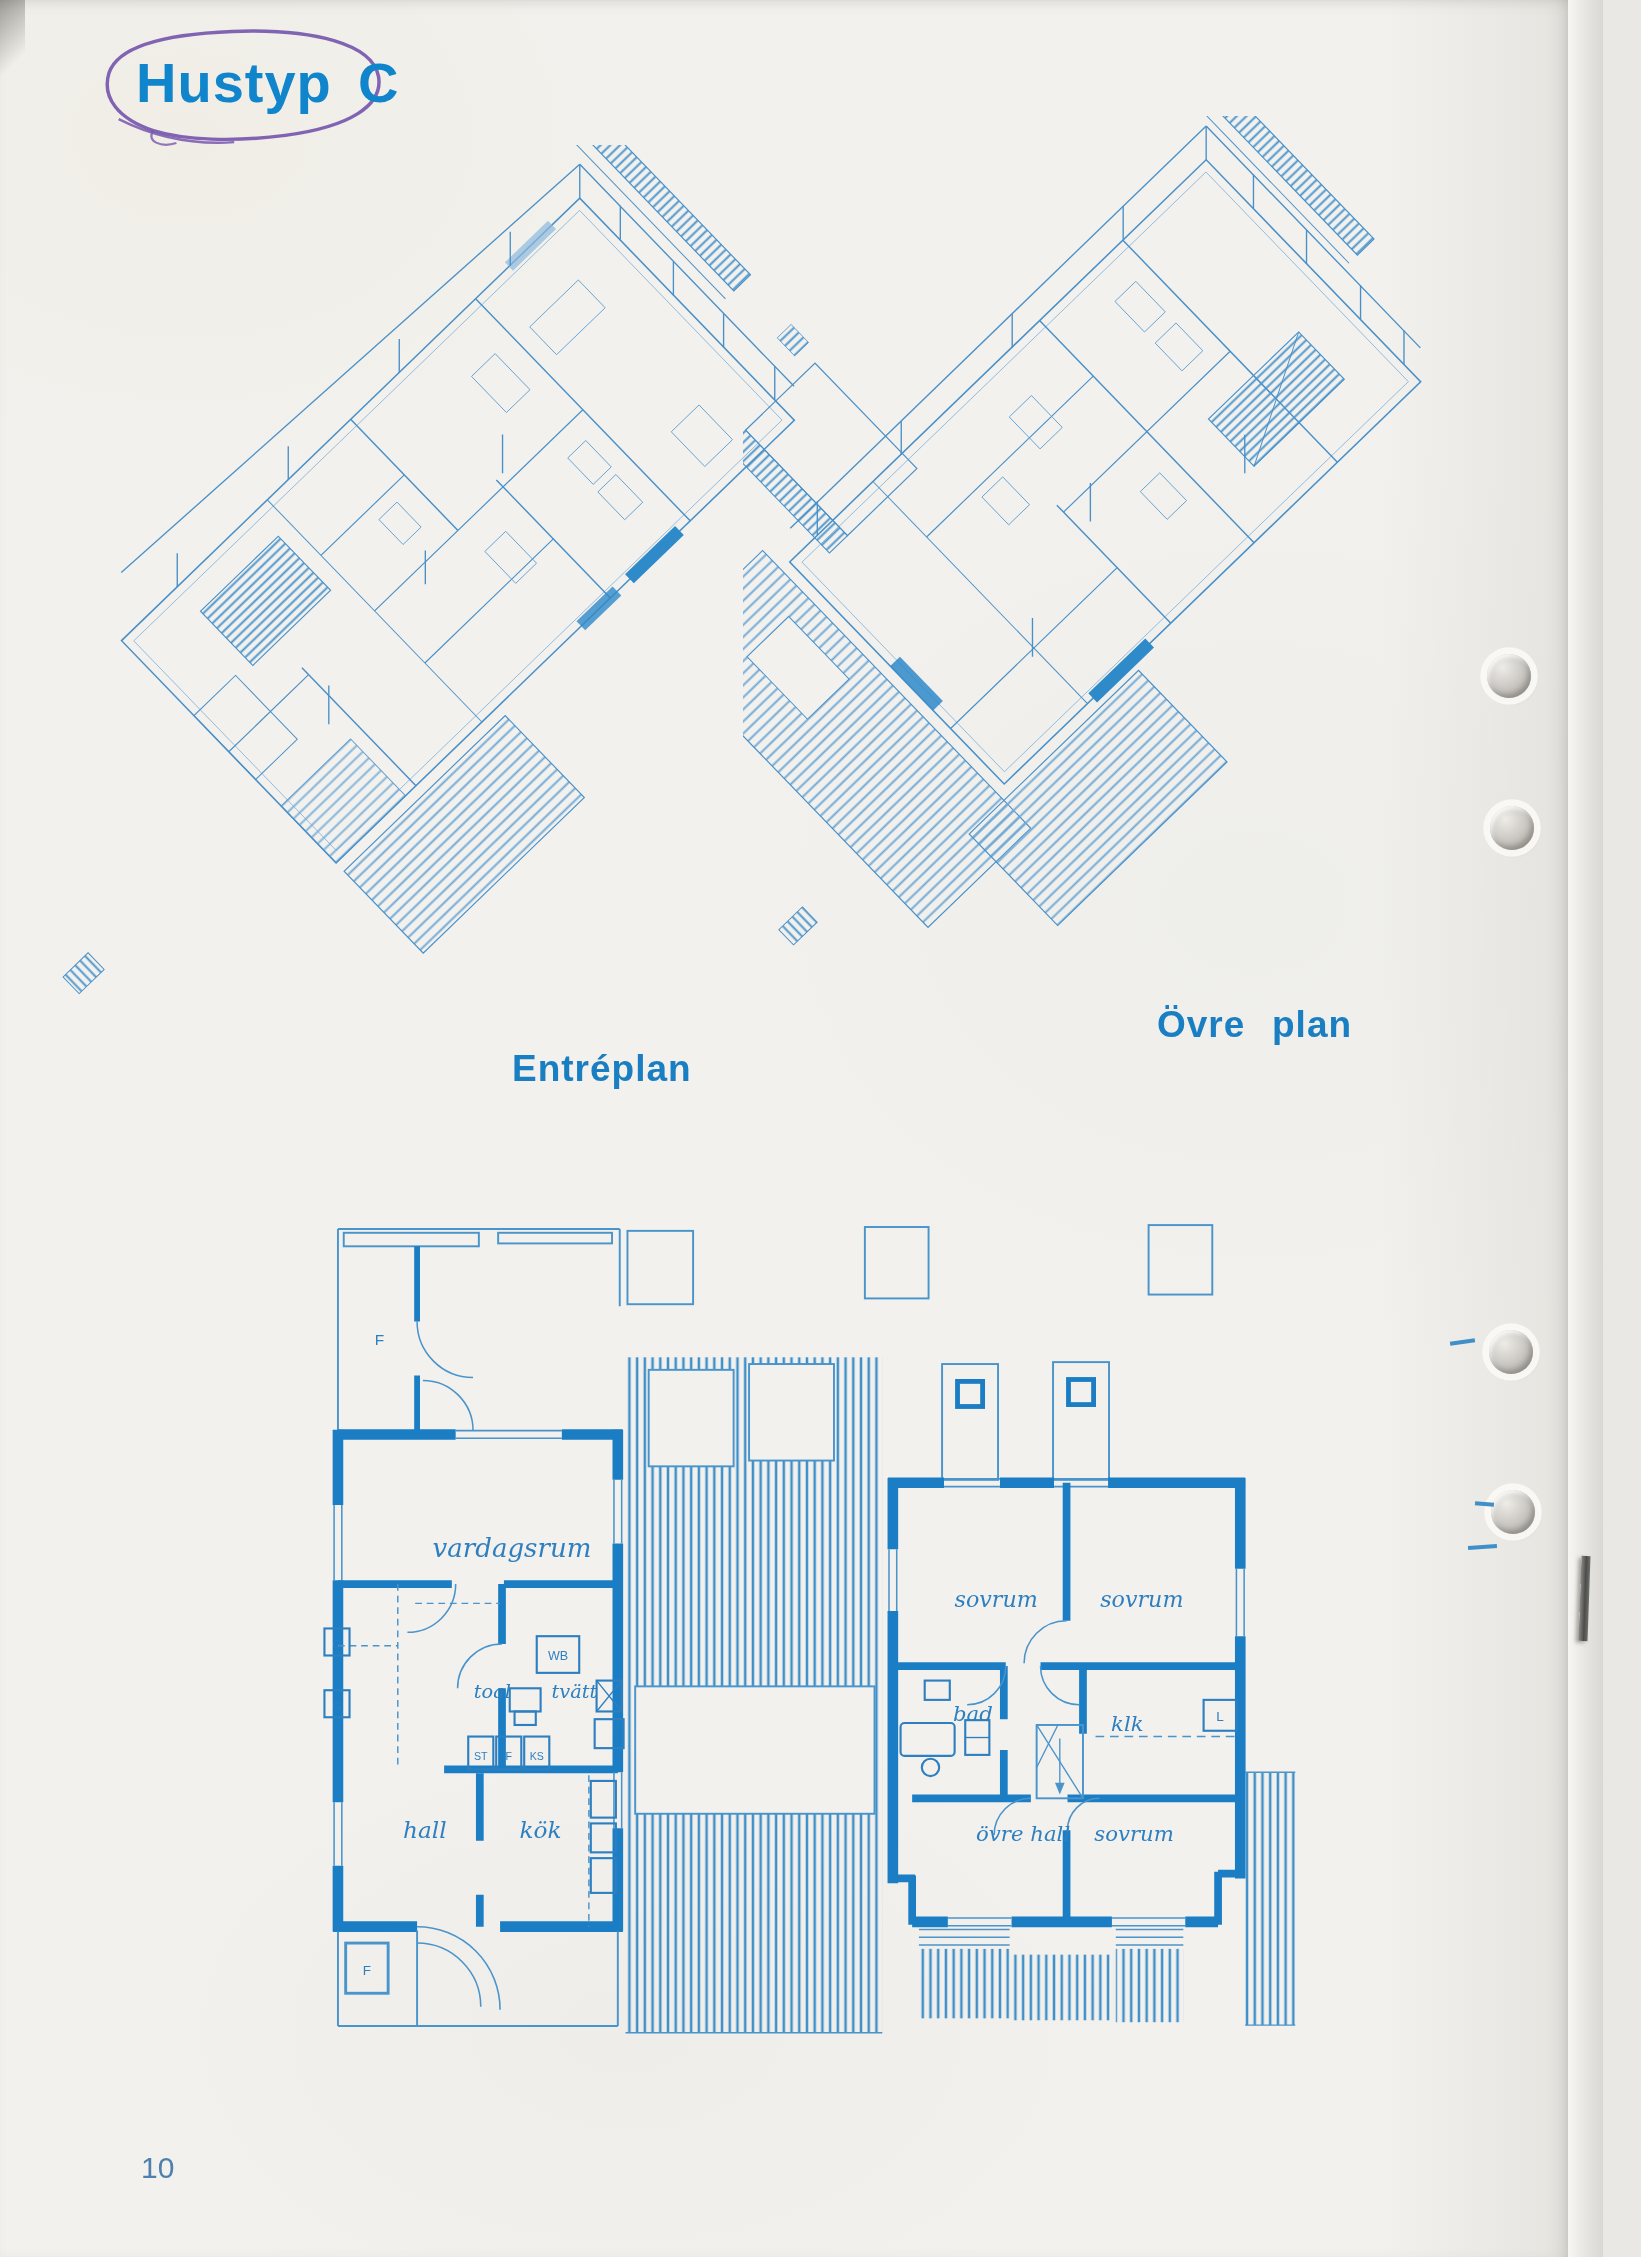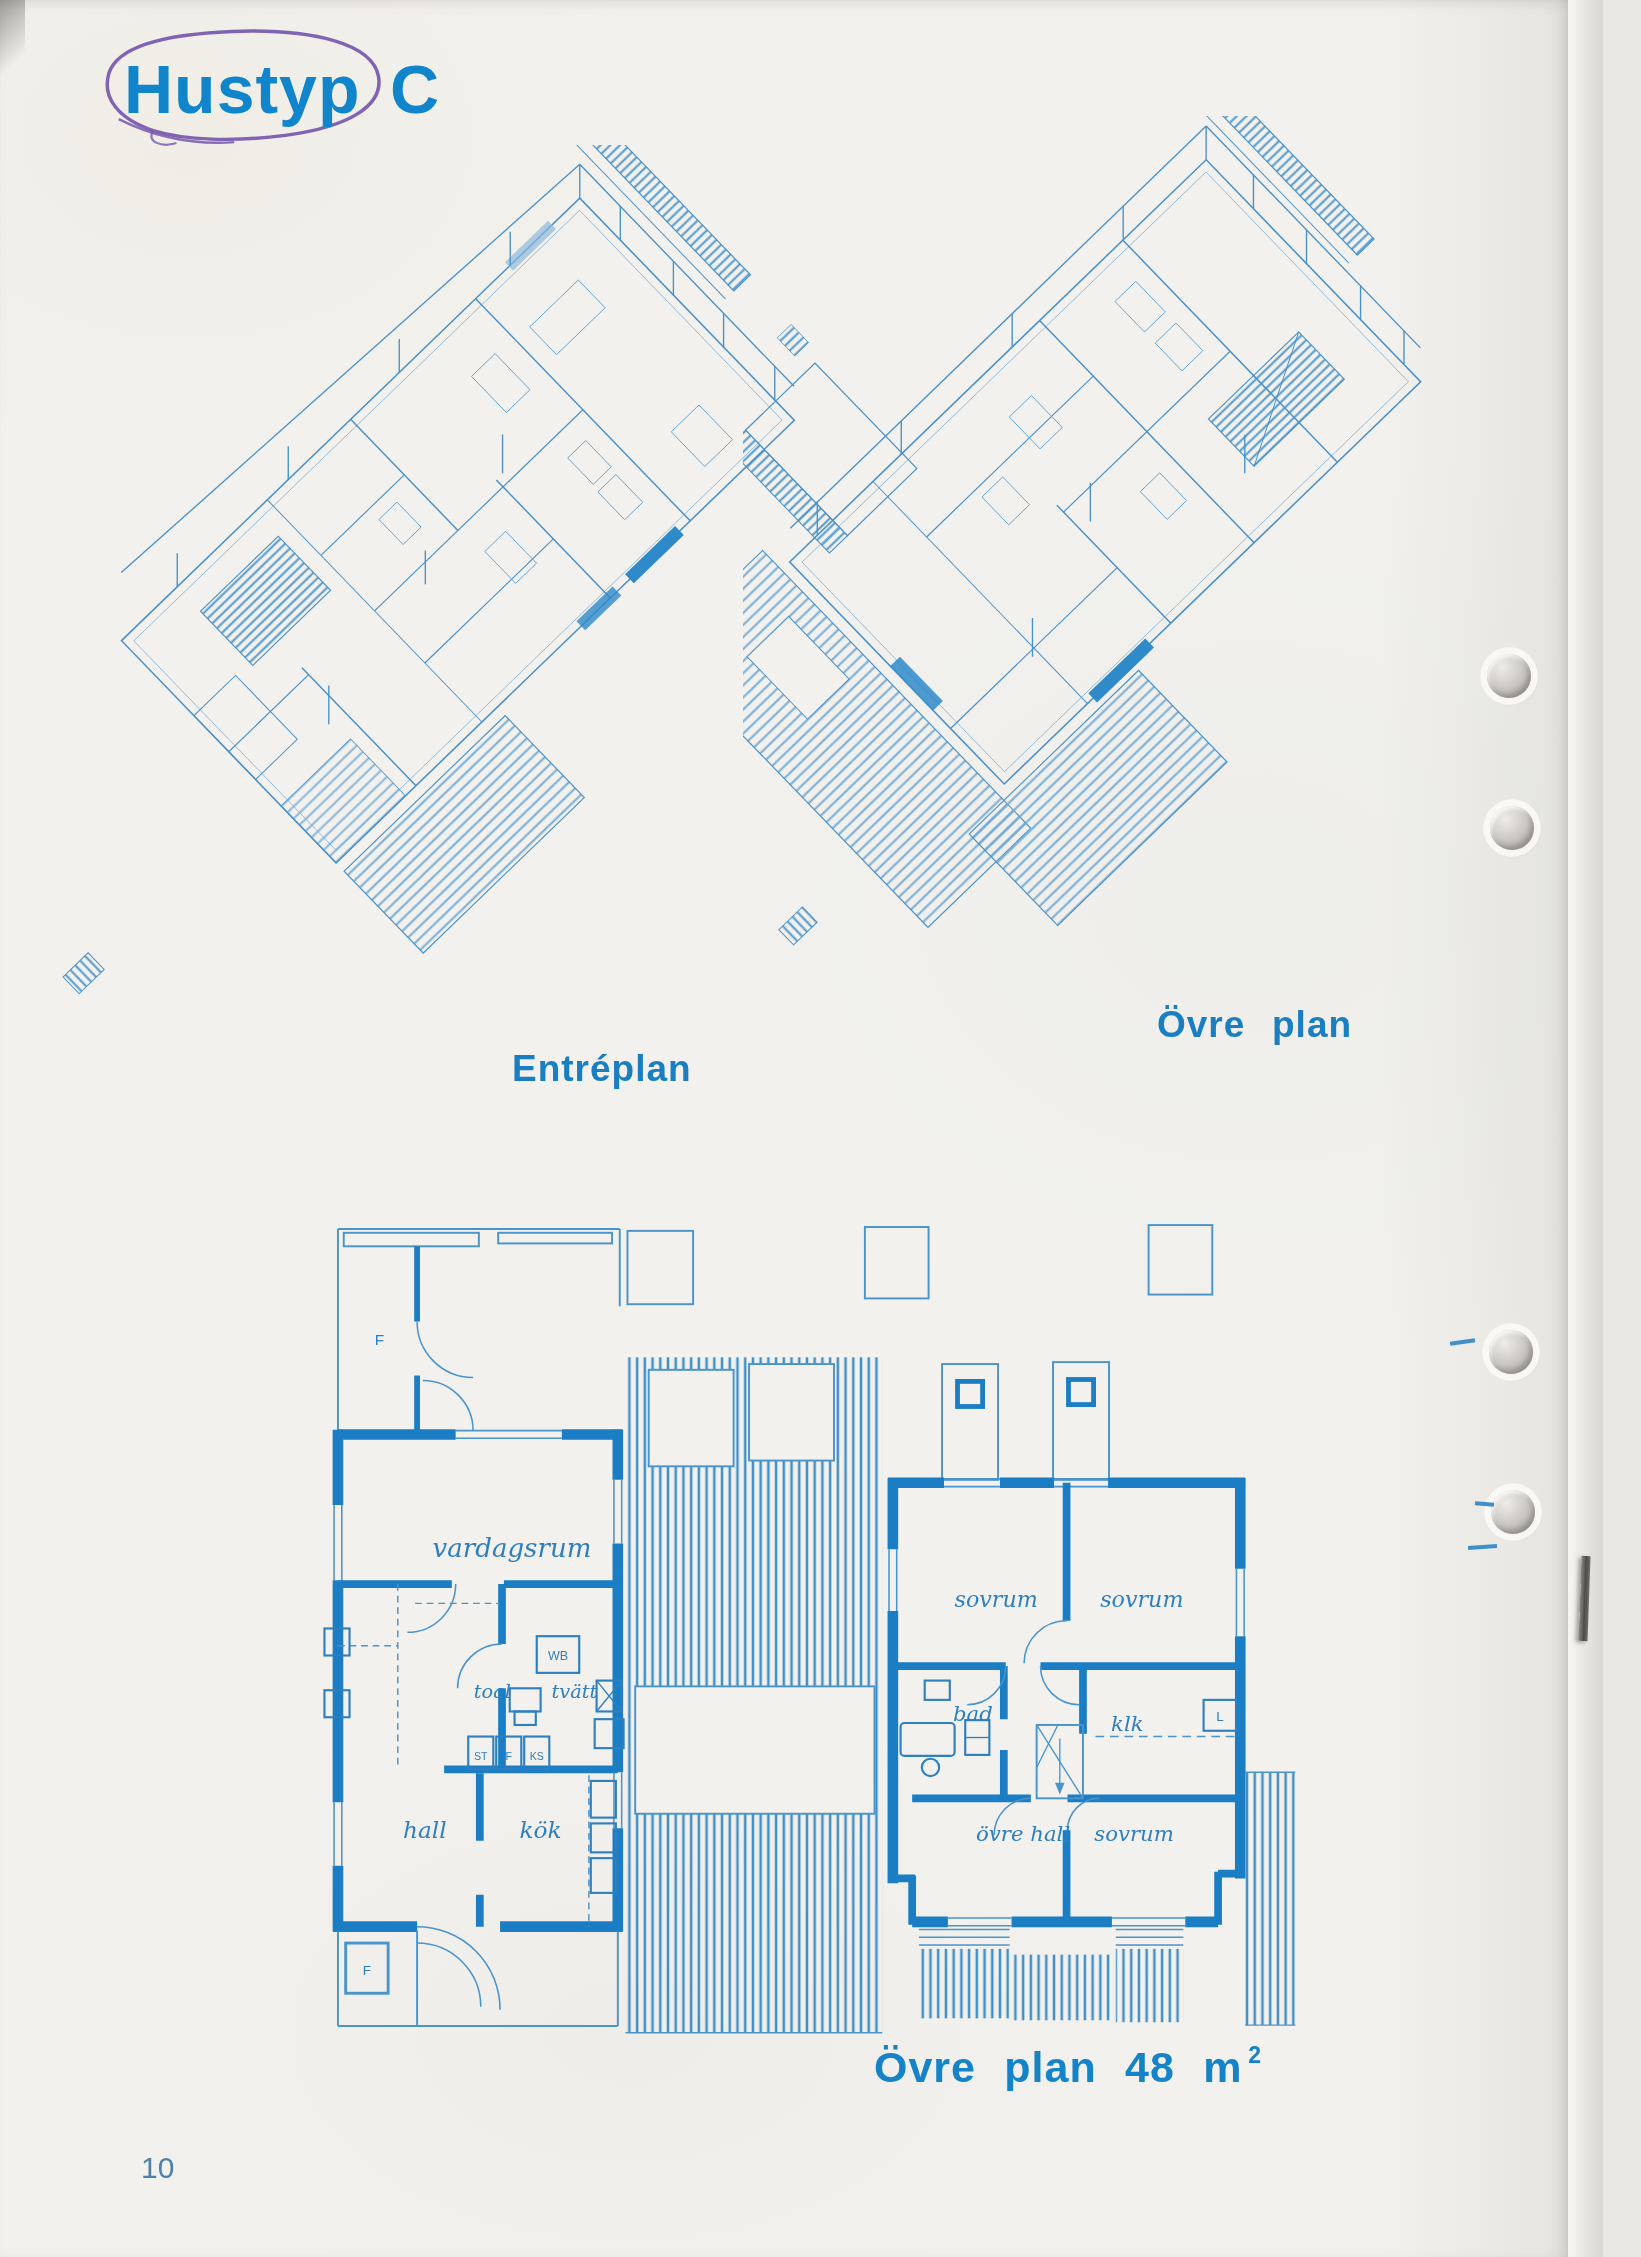--- a/index.html
+++ b/index.html
@@ -10,21 +10,21 @@
           radial-gradient(676px 483px at 12% 6%, rgba(222,206,170,0.10), transparent 70%),
           radial-gradient(869px 676px at 80% 40%, rgba(210,215,220,0.12), transparent 70%),
           radial-gradient(772px 483px at 40% 90%, rgba(205,205,200,0.10), transparent 70%),
           linear-gradient(to right, rgba(255,255,255,0) 88%, rgba(150,145,135,0.12) 99%);
         box-shadow: inset -13.5px 0 21px -15.4px rgba(110,105,95,0.45), inset 0 9.7px 17.4px -13.5px rgba(120,115,105,0.35);}
   .corner-shadow{position:absolute;left:0;top:0;width:25px;height:87px;
         background:linear-gradient(135deg, rgba(90,88,84,0.55), rgba(90,88,84,0) 70%);}
   .page-curl{position:absolute;left:1568px;top:0;width:35px;height:2257px;
         background:linear-gradient(to right,#f7f6f2,#e3e2de 60%,#d9d8d4);}
   .outside{position:absolute;left:1603px;top:0;width:39px;height:2257px;background:#e9e8e4;}
-  .title{position:absolute;left:124px;top:50px;font-size:68px;font-weight:bold;color:#1185cc;
+  .title{position:absolute;left:136px;top:50px;font-size:56px;font-weight:bold;color:#1185cc;
         letter-spacing:1px;word-spacing:9.7px;}
   .pen-circle{position:absolute;left:68px;top:17.4px;}
   .axon-label{position:absolute;font-size:37px;font-weight:bold;color:#1a7fc2;letter-spacing:1px;}
   .caption{position:absolute;font-size:43px;font-weight:bold;color:#1583c8;word-spacing:15.4px;letter-spacing:1px;}
   .caption sup{font-size:23px;position:relative;top:-3.9px;left:5.8px;}
   .pagenum{position:absolute;left:141px;top:2151px;font-size:30px;color:#4f80ab;}
   .hole{position:absolute;width:44px;height:44px;border-radius:50%;
         background:radial-gradient(circle at 35% 30%, #eeece8, #d2cfca 40%, #b5b2ad 78%, #a9a7a2);
         box-shadow:0 0 0 6.8px rgba(250,249,245,0.95), 1.9px 2.9px 5.8px rgba(120,114,104,0.45),
                    inset -2.9px -3.9px 5.8px rgba(95,92,86,0.40), inset 1.9px 2.9px 3.9px rgba(255,255,255,0.8);}
@@ -311,23 +311,20 @@
       <text class="hand" x="1032" y="1664" font-size="23" text-anchor="middle">sovrum</text>
       <text class="hand" x="1183" y="1664" font-size="23" text-anchor="middle">sovrum</text>
       <text class="hand" x="1008" y="1782" font-size="22" text-anchor="middle">bad</text>
       <text class="hand" x="1168" y="1792" font-size="22" text-anchor="middle">klk</text>
       <text class="tin" x="1264" y="1782" font-size="14" text-anchor="middle">L</text>
       <text class="hand" x="1060" y="1906" font-size="22" text-anchor="middle">övre hall</text>
       <text class="hand" x="1175" y="1906" font-size="22" text-anchor="middle">sovrum</text>
     </g>
   </svg>
 
-  <div class="caption" style="left:874px;top:2043px">
-    <span>Övre plan 48 m</span><sup>2</sup>
-  </div>
 
   <div class="pagenum">10</div>
   <div class="corner-shadow"></div>
  </div>
 
  <div class="page-curl"></div>
  <div class="outside"></div>
 
  <div class="hole" style="left:1487px;top:654px"></div>
  <div class="hole" style="left:1490px;top:806px"></div>

